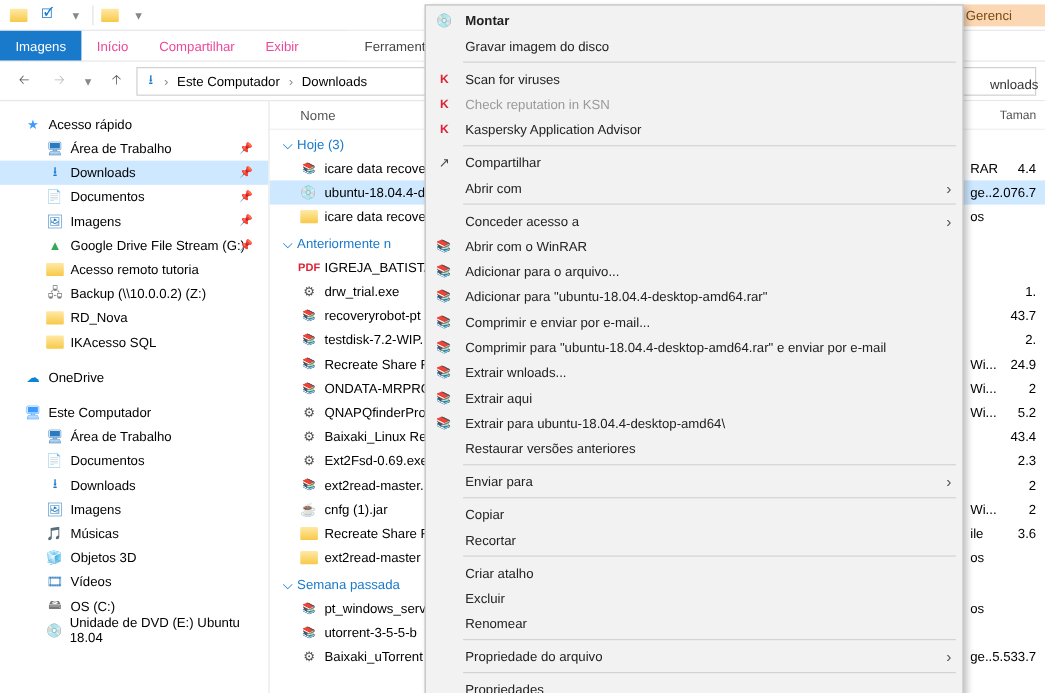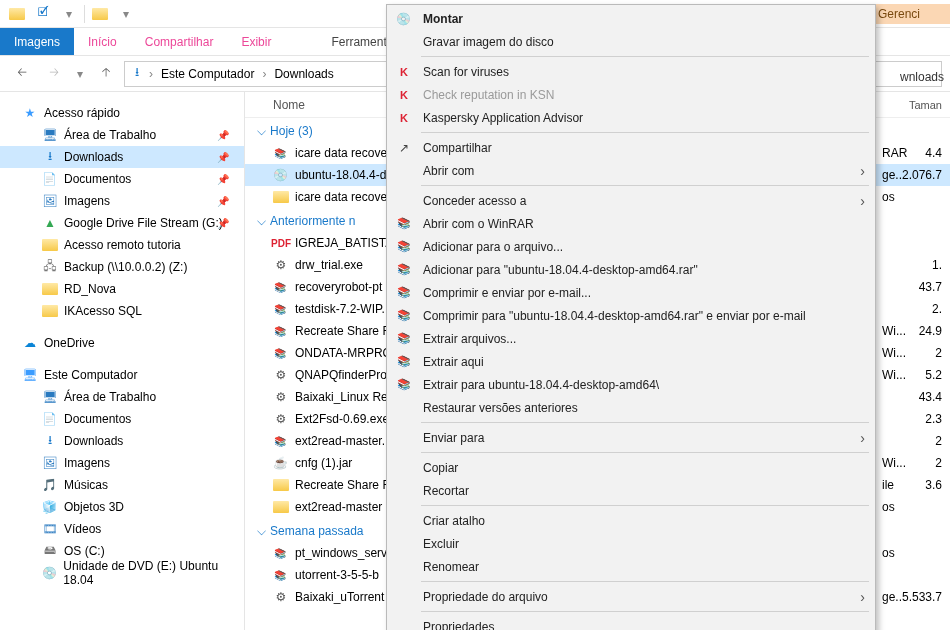--- a/index.html
+++ b/index.html
@@ -531,21 +531,21 @@
     <div class="ctxitem">
       <span class="cic">
         <span style="color:#7a3;font-size:11px">📚</span>
       </span>
       <span>Comprimir para "ubuntu-18.04.4-desktop-amd64.rar" e enviar por e-mail</span>
     </div>
     <div class="ctxitem">
       <span class="cic">
         <span style="color:#7a3;font-size:11px">📚</span>
       </span>
-      <span>Extrair arquivos...</span>
+      <span>Extrair wnloads...</span>
     </div>
     <div class="ctxitem">
       <span class="cic">
         <span style="color:#7a3;font-size:11px">📚</span>
       </span>
       <span>Extrair aqui</span>
     </div>
     <div class="ctxitem">
       <span class="cic">
         <span style="color:#7a3;font-size:11px">📚</span>

